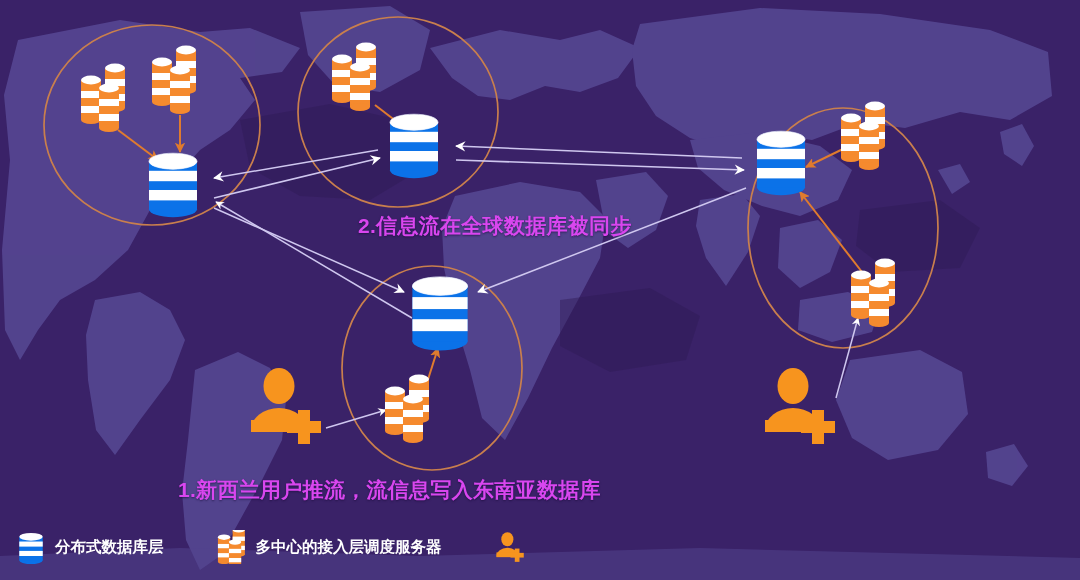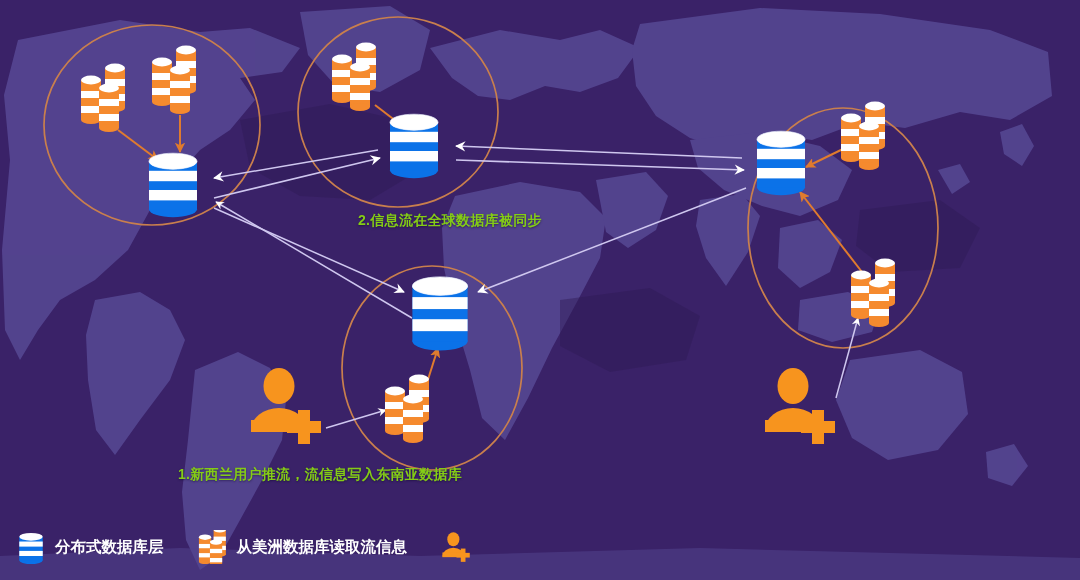--- a/index.html
+++ b/index.html
@@ -11,33 +11,33 @@
     position:relative;
     width:1080px;height:580px;
     overflow:hidden;
     background:#3a2268;
   }
   #mapLayer,#artLayer{
     position:absolute;left:0;top:0;width:1080px;height:580px;
   }
   .caption{
     position:absolute;
-    color:#84cc16;
+    color:#d946ef;
     font-weight:bold;
-    font-size:14px;
+    font-size:21px;
     letter-spacing:0.3px;
     white-space:nowrap;
     text-shadow:0 1px 2px rgba(20,8,50,.55);
   }
-  #cap1{left:178px;top:466px;}
+  #cap1{left:178px;top:476px;}
   #cap2{left:358px;top:212px;}
   #cap3{left:655px;top:466px;}
   #legend{
     position:absolute;left:0;top:527px;width:1080px;height:40px;
-    display:flex;align-items:center;
+    display:flex;align-items:center;gap:19px;
   }
   .legend-item{
     display:flex;align-items:center;
     height:40px;
   }
   .legend-item .lg-ico{
     width:34px;height:34px;flex:0 0 34px;
     display:block;
   }
   .legend-item .lg-txt{
@@ -258,21 +258,21 @@
           </g>
           <g transform="translate(5,12)">
             <rect x="-10" y="-20" width="20" height="40" fill="#f58a2e"></rect>
             <ellipse cx="0" cy="20" rx="10" ry="4" fill="#f58a2e"></ellipse>
             <rect x="-10" y="-9" width="20" height="7" fill="#ffffff"></rect>
             <rect x="-10" y="6" width="20" height="7" fill="#ffffff"></rect>
             <ellipse cx="0" cy="-20" rx="10" ry="4.4" fill="#ffffff"></ellipse>
           </g>
         </g>
       </svg>
-      <span class="lg-txt">从美洲数据库读取流信息</span>
+      <span class="lg-txt">多中心的接入层调度服务器</span>
     </div>
 
     <div class="legend-item" id="lg2">
       <svg class="lg-ico" viewBox="0 0 40 40">
         <g transform="translate(22,20) scale(0.46)">
           <ellipse cx="-6" cy="-20" rx="15.5" ry="18" fill="#f7941e"></ellipse>
           <path d="M-34,24 a28,22 0 0,1 56,0 z" fill="#f7941e"></path>
           <rect x="-34" y="14" width="56" height="12" fill="#f7941e"></rect>
           <rect x="13" y="4" width="12" height="34" fill="#f7941e"></rect>
           <rect x="2" y="15" width="34" height="12" fill="#f7941e"></rect>

